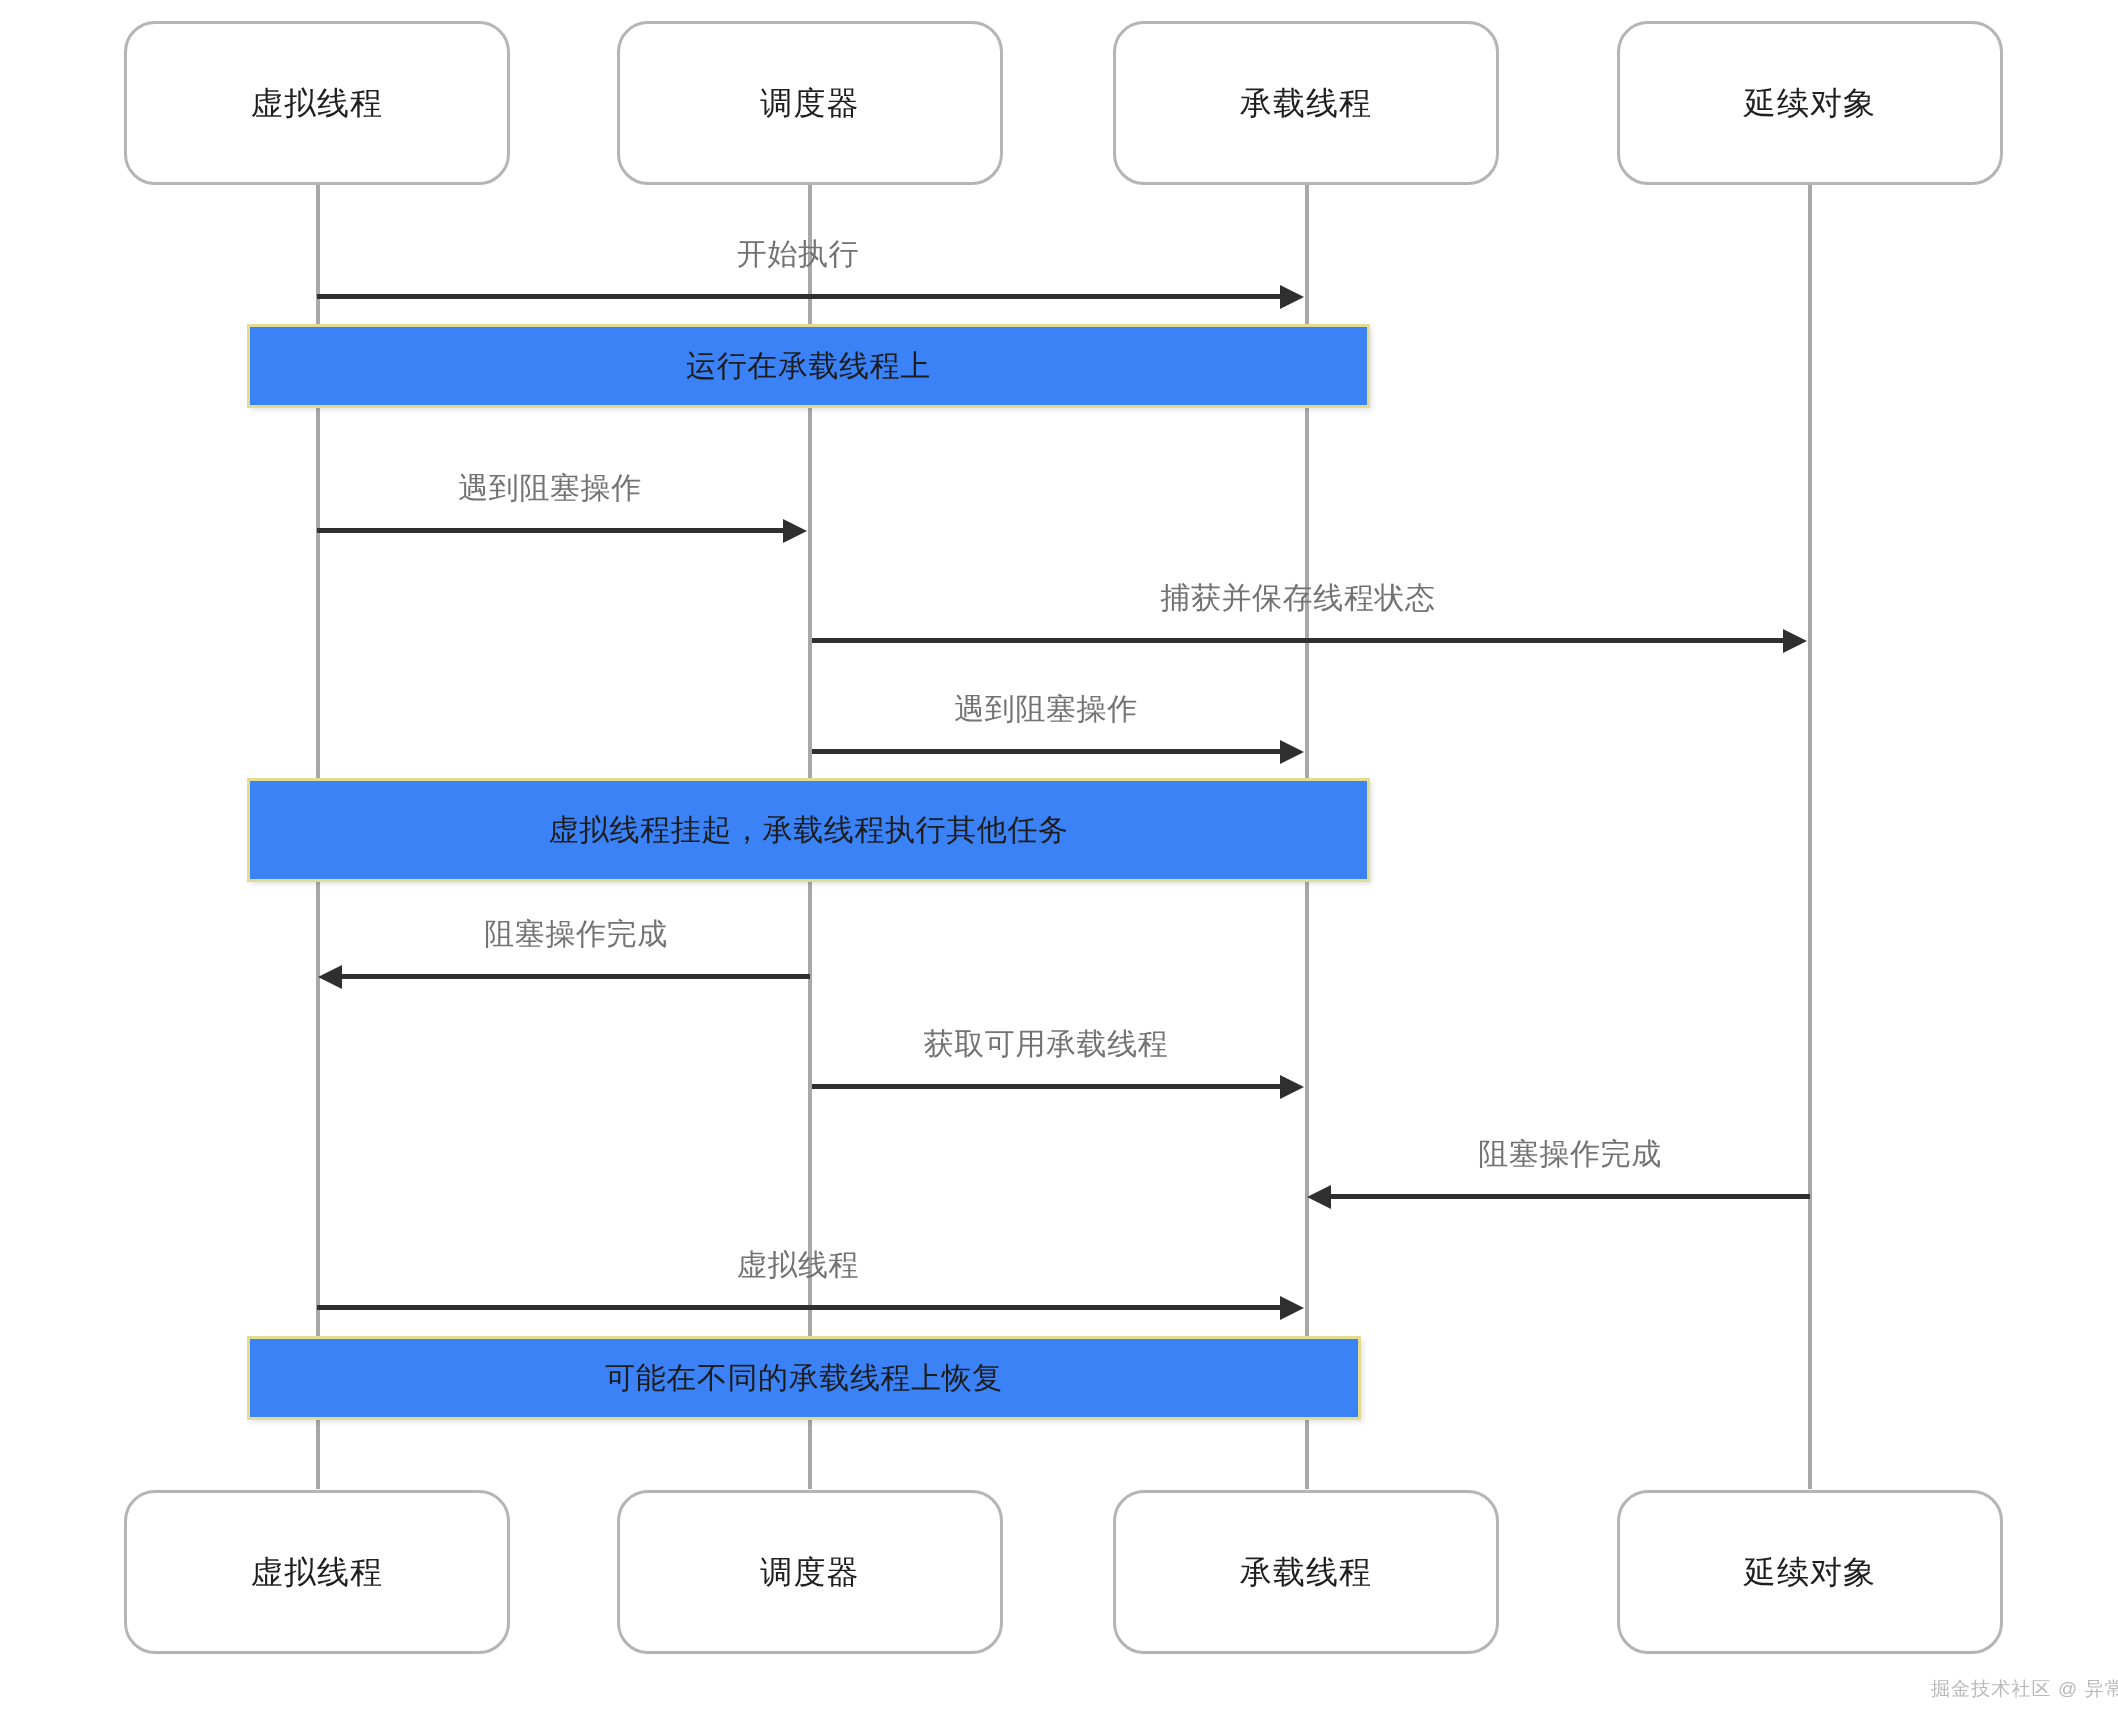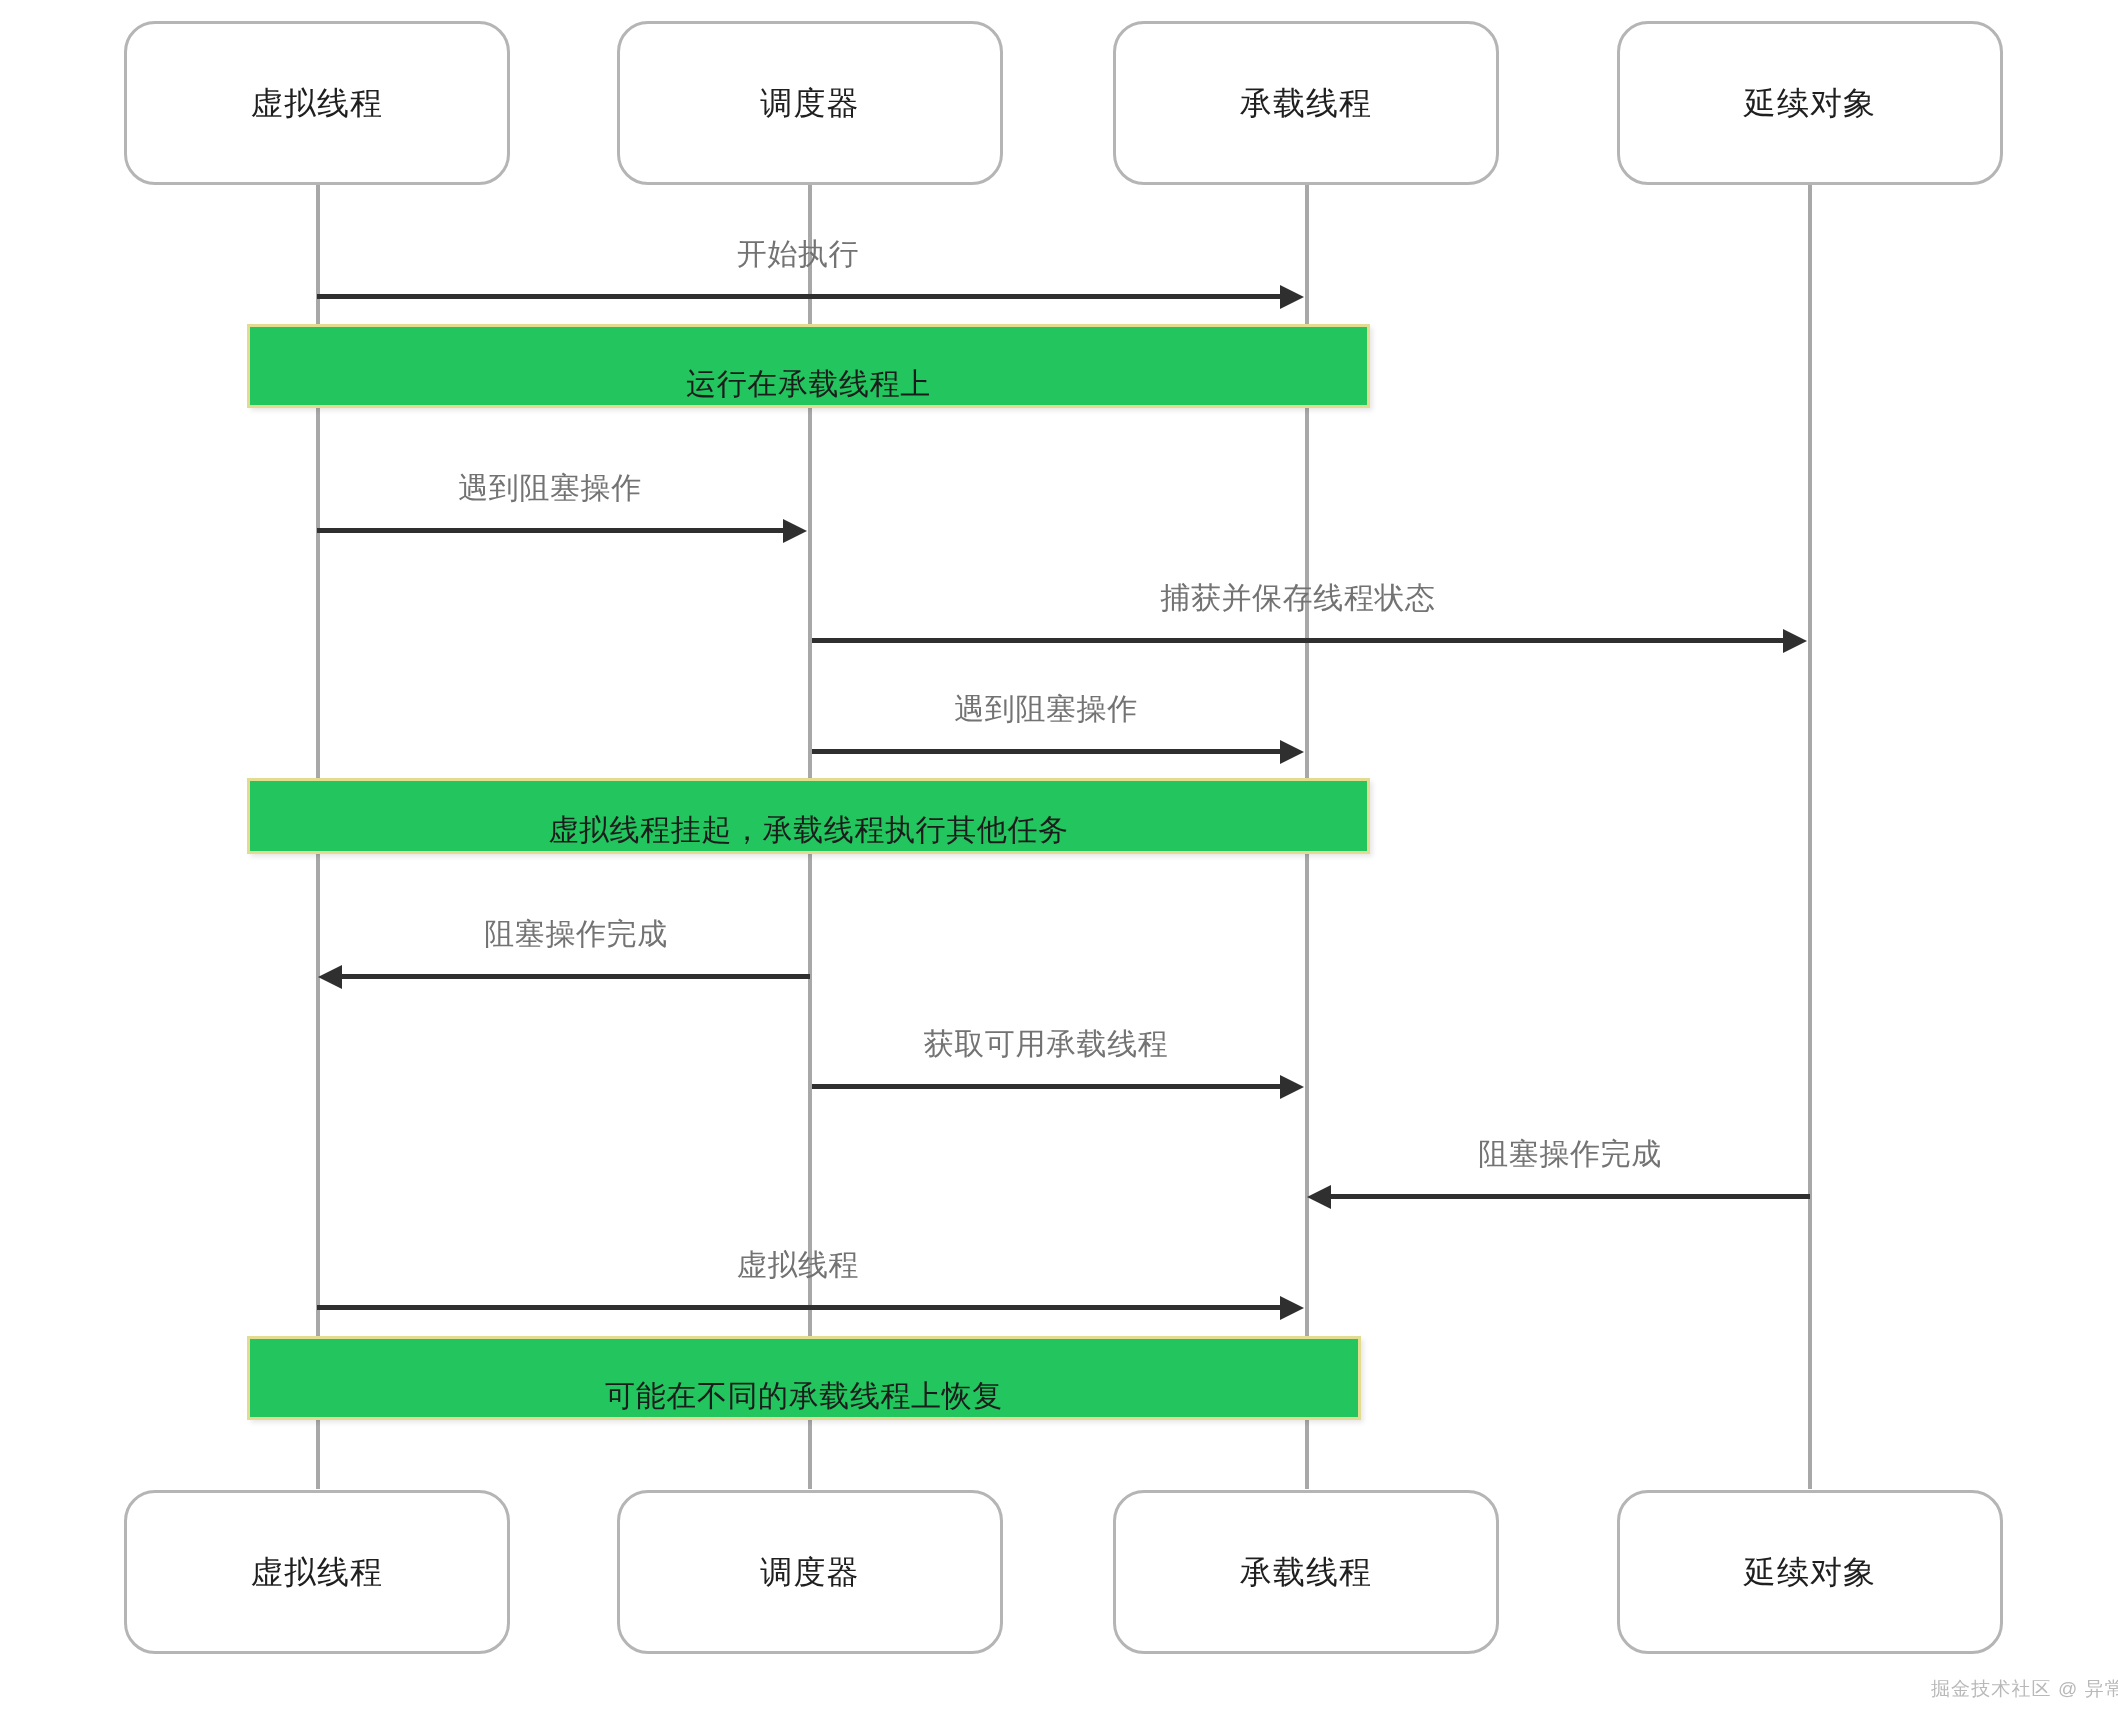--- a/index.html
+++ b/index.html
@@ -38,24 +38,24 @@
   .lifeline{
     position:absolute;
     width:3.9px;
     background:#a8a8a8;
   }
 
   
   .note{
     position:absolute;
     box-sizing:border-box;
-    background:#22c55e;
+    background:#3b82f6;
     border:3.3px solid #e2dc90;
     display:flex;
-    align-items:flex-end;
+    align-items:center;
     justify-content:center;
     box-shadow:2.8px 2.8px 5px rgba(0,0,0,0.10);
   }
   .note .ntext{
     font-size:30px;
     color:#1c1c1c;
     white-space:nowrap;
     letter-spacing:0.6px;
   }
 
@@ -146,21 +146,21 @@
     <div class="mhead"></div>
     <div class="mlabel" style="left:486px;">捕获并保存线程状态</div>
   </div>
 
   <div class="msg right" style="left:812px;top:749px;width:468px;">
     <div class="mline" style="width:468px;"></div>
     <div class="mhead"></div>
     <div class="mlabel" style="left:234px;">遇到阻塞操作</div>
   </div>
 
-  <div class="note" style="left:247px;top:778px;width:1123px;height:76px;">
+  <div class="note" style="left:247px;top:778px;width:1123px;height:104px;">
     <span class="ntext">虚拟线程挂起，承载线程执行其他任务</span>
   </div>
 
   <div class="msg left" style="left:342px;top:974px;width:468px;">
     <div class="mline" style="width:468px;"></div>
     <div class="mhead"></div>
     <div class="mlabel" style="left:234px;">阻塞操作完成</div>
   </div>
 
   <div class="msg right" style="left:812px;top:1084px;width:468px;">

